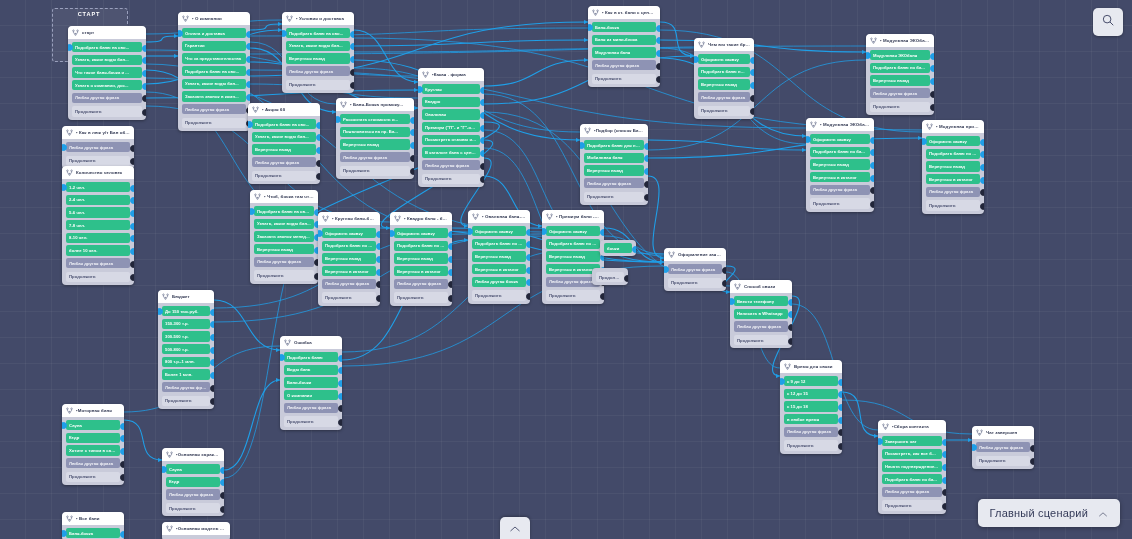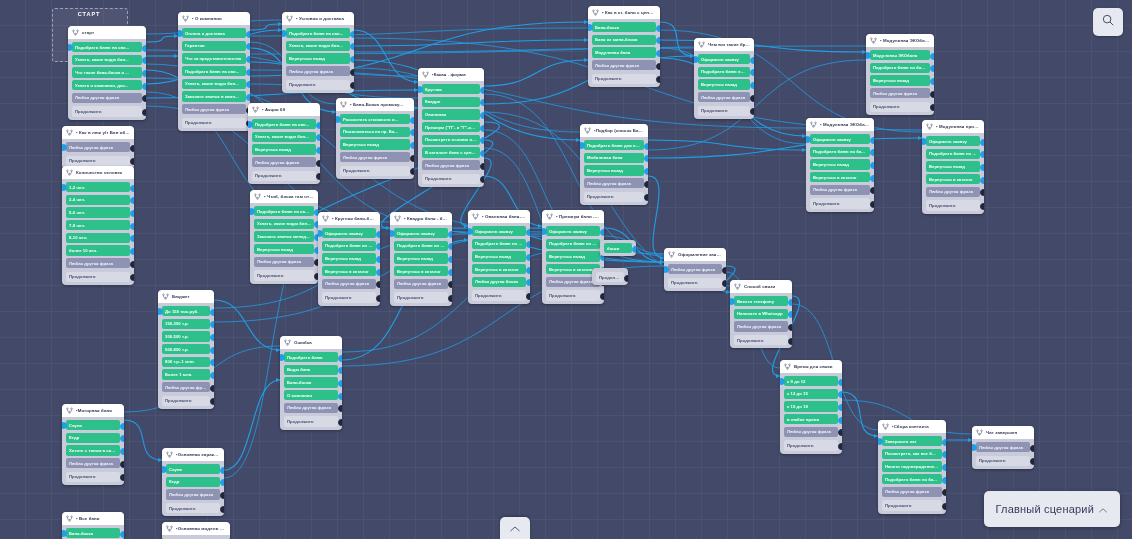--- a/index.html
+++ b/index.html
@@ -76,22 +76,22 @@
     box-shadow:0 1px 3px rgba(0,0,0,.3);cursor:pointer;
   }
   #search-btn svg{width:14px;height:14px;stroke:#3a4060;fill:none;stroke-width:1.6;}
   #collapse-btn{
     position:absolute;left:500px;bottom:0px;width:30px;height:22px;
     background:#e7e9f0;border-radius:5px 5px 0 0;display:flex;align-items:center;justify-content:center;
     box-shadow:0 -1px 3px rgba(0,0,0,.3);cursor:pointer;
   }
   #collapse-btn svg{width:12px;height:8px;stroke:#3a4060;fill:none;stroke-width:1.7;}
   #scenario-pill{
-    position:absolute;right:12px;bottom:12px;height:36px;
-    background:#e7e9f0;border-radius:5px;display:flex;align-items:center;gap:4px;
+    position:absolute;right:12px;bottom:12px;height:28px;
+    background:#e7e9f0;border-radius:5px;display:flex;align-items:center;gap:10px;
     padding:0 12px;box-shadow:0 1px 4px rgba(0,0,0,.35);cursor:pointer;
   }
   #scenario-pill .lbl{font-size:11px;color:#353b59;letter-spacing:.2px;}
   #scenario-pill svg{width:10px;height:7px;stroke:#353b59;fill:none;stroke-width:1.5;}
 </style>
 </head>
 <body>
 
 <div id="canvas">
   <svg id="edges">

